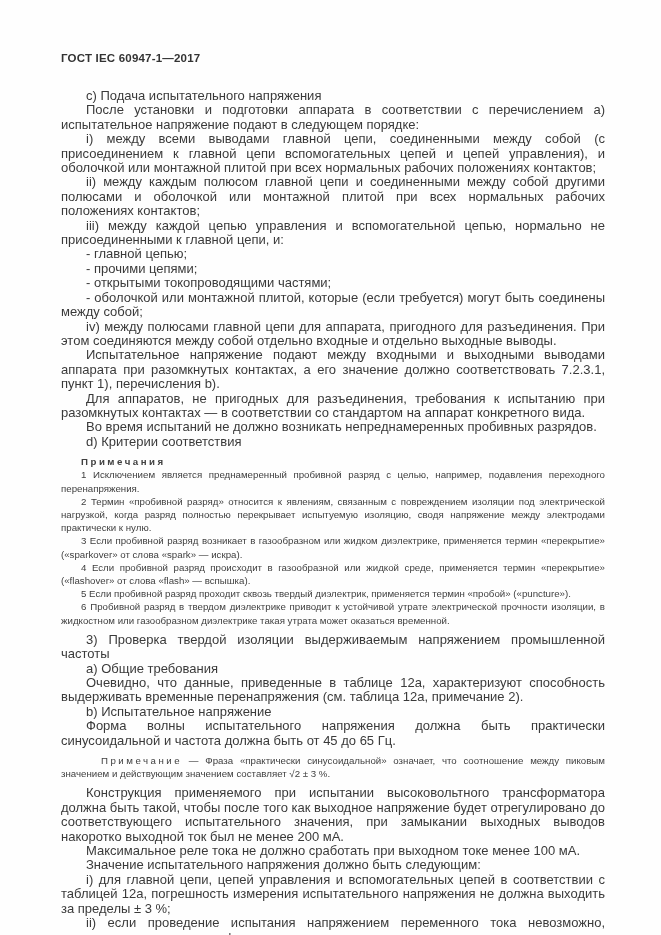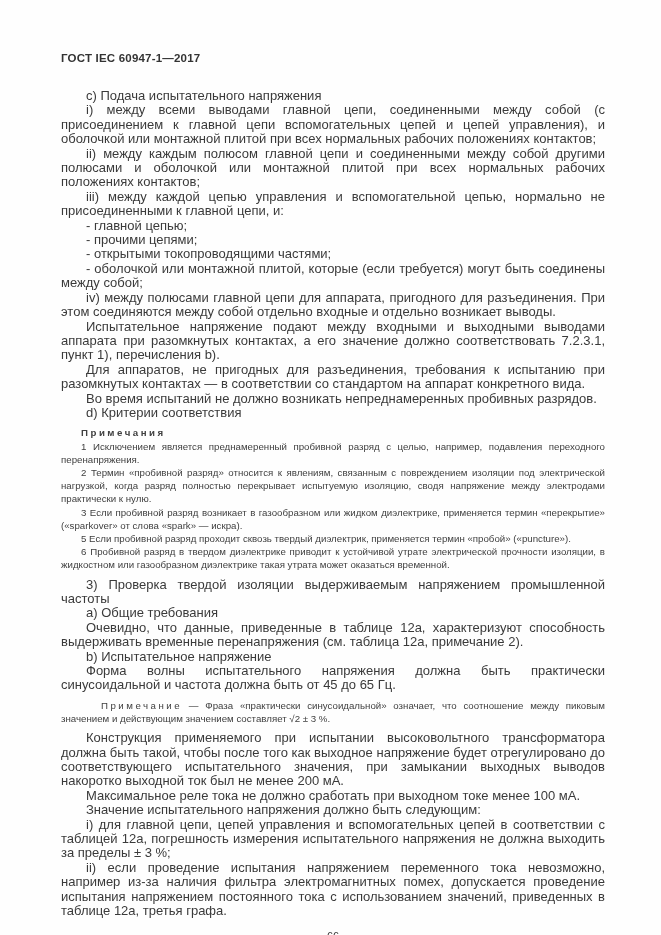--- a/index.html
+++ b/index.html
@@ -61,37 +61,39 @@
   }
 </style>
 </head>
 <body>
 
 <div class="page">
   <p class="doc-header">ГОСТ IEC 60947-1—2017</p>
 
   <main>
     <p class="p">c) Подача испытательного напряжения</p>
+    <p class="p">После установки и подготовки аппарата в соответствии с перечислением а) испытательное напряжение подают в следующем порядке:</p>
     <p class="p">i) между всеми выводами главной цепи, соединенными между собой (с присоединением к главной цепи вспомогательных цепей и цепей управления), и оболочкой или монтажной плитой при всех нормальных рабочих положениях контактов;</p>
     <p class="p">ii) между каждым полюсом главной цепи и соединенными между собой другими полюсами и оболочкой или монтажной плитой при всех нормальных рабочих положениях контактов;</p>
     <p class="p">iii) между каждой цепью управления и вспомогательной цепью, нормально не присоединенными к главной цепи, и:</p>
     <p class="p">- главной цепью;</p>
     <p class="p">- прочими цепями;</p>
     <p class="p">- открытыми токопроводящими частями;</p>
     <p class="p">- оболочкой или монтажной плитой, которые (если требуется) могут быть соединены между собой;</p>
-    <p class="p">iv) между полюсами главной цепи для аппарата, пригодного для разъединения. При этом соединяются между собой отдельно входные и отдельно возникает выводы.</p>
+    <p class="p">iv) между полюсами главной цепи для аппарата, пригодного для разъединения. При этом соединяются между собой отдельно входные и отдельно выходные выводы.</p>
     <p class="p">Испытательное напряжение подают между входными и выходными выводами аппарата при разомкнутых контактах, а его значение должно соответствовать 7.2.3.1, пункт 1), перечисления b).</p>
     <p class="p">Для аппаратов, не пригодных для разъединения, требования к испытанию при разомкнутых контактах — в соответствии со стандартом на аппарат конкретного вида.</p>
     <p class="p">Во время испытаний не должно возникать непреднамеренных пробивных разрядов.</p>
     <p class="p">d) Критерии соответствия</p>
 
     <p class="p note notes-head">Примечания</p>
     <p class="p note">1 Исключением является преднамеренный пробивной разряд с целью, например, подавления переходного перенапряжения.</p>
     <p class="p note">2 Термин «пробивной разряд» относится к явлениям, связанным с повреждением изоляции под электрической нагрузкой, когда разряд полностью перекрывает испытуемую изоляцию, сводя напряжение между электродами практически к нулю.</p>
     <p class="p note">3 Если пробивной разряд возникает в газообразном или жидком диэлектрике, применяется термин «перекрытие» («sparkover» от слова «spark» — искра).</p>
+    <p class="p note">4 Если пробивной разряд происходит в газообразной или жидкой среде, применяется термин «перекрытие» («flashover» от слова «flash» — вспышка).</p>
     <p class="p note">5 Если пробивной разряд проходит сквозь твердый диэлектрик, применяется термин «пробой» («puncture»).</p>
     <p class="p note">6 Пробивной разряд в твердом диэлектрике приводит к устойчивой утрате электрической прочности изоляции, в жидкостном или газообразном диэлектрике такая утрата может оказаться временной.</p>
 
     <p class="p sp">3) Проверка твердой изоляции выдерживаемым напряжением промышленной частоты</p>
     <p class="p">a) Общие требования</p>
     <p class="p">Очевидно, что данные, приведенные в таблице 12а, характеризуют способность выдерживать временные перенапряжения (см. таблица 12а, примечание 2).</p>
     <p class="p">b) Испытательное напряжение</p>
     <p class="p">Форма волны испытательного напряжения должна быть практически синусоидальной и частота должна быть от 45 до 65 Гц.</p>
 
     <p class="p note sp"><span class="note-label">Примечание</span><span> — Фраза «практически синусоидальной» означает, что соотношение между пиковым значением и действующим значением составляет √2 ± 3 %.</span></p>

